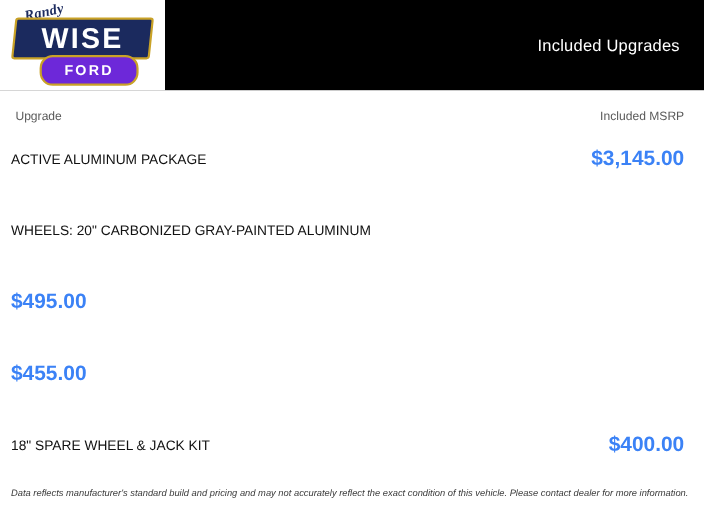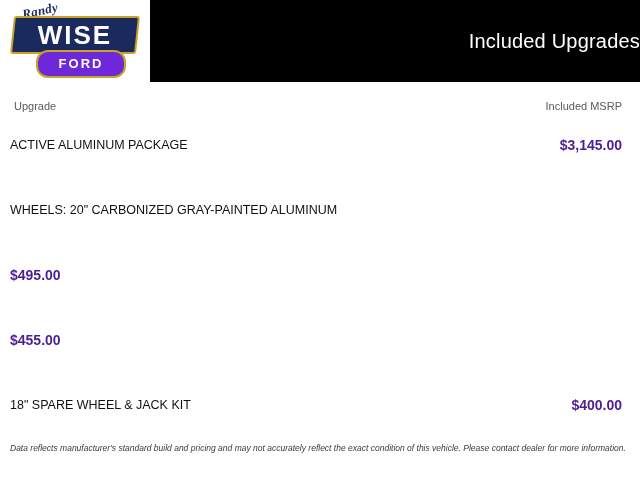--- a/index.html
+++ b/index.html
@@ -115,22 +115,23 @@
     top: 44px;
     width: 150px;
     height: 38px;
     background: #c9a227;
     clip-path: polygon(0% 62%, 100% 20%, 100% 100%, 0% 100%);
     opacity: 0.0;
   }
 
   .header-title {
     color: #ffffff;
-    font-size: 20px;
+    font-size: 15px;
     font-weight: normal;
+    padding-right: 22px;
     letter-spacing: 0.2px;
   }
 
   
   .col-head {
     display: flex;
     justify-content: space-between;
     align-items: baseline;
     padding: 18px 18px 0 14px;
     font-size: 11px;
@@ -149,23 +150,23 @@
     align-items: baseline;
     height: 65px;
     box-sizing: border-box;
   }
   .row .label {
     font-size: 12.5px;
     color: #111111;
     align-self: center;
   }
   .row .price {
-    font-size: 14px;
-    font-weight: bold;
-    color: #4c1d95;
+    font-size: 19px;
+    font-weight: bold;
+    color: #3b82f6;
     align-self: center;
     white-space: nowrap;
   }
 
   
   .footer {
     position: absolute;
     left: 10px;
     right: 10px;
     bottom: 26px;

